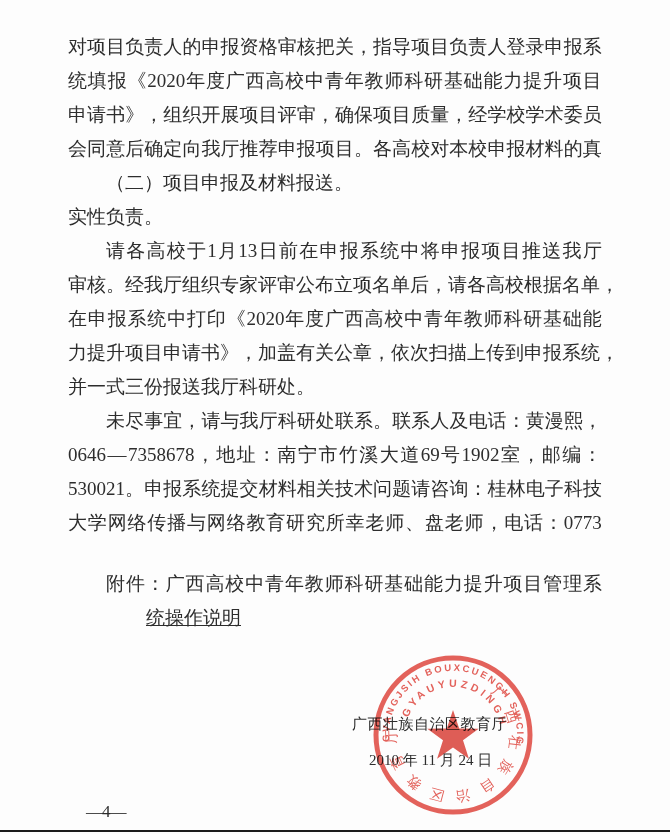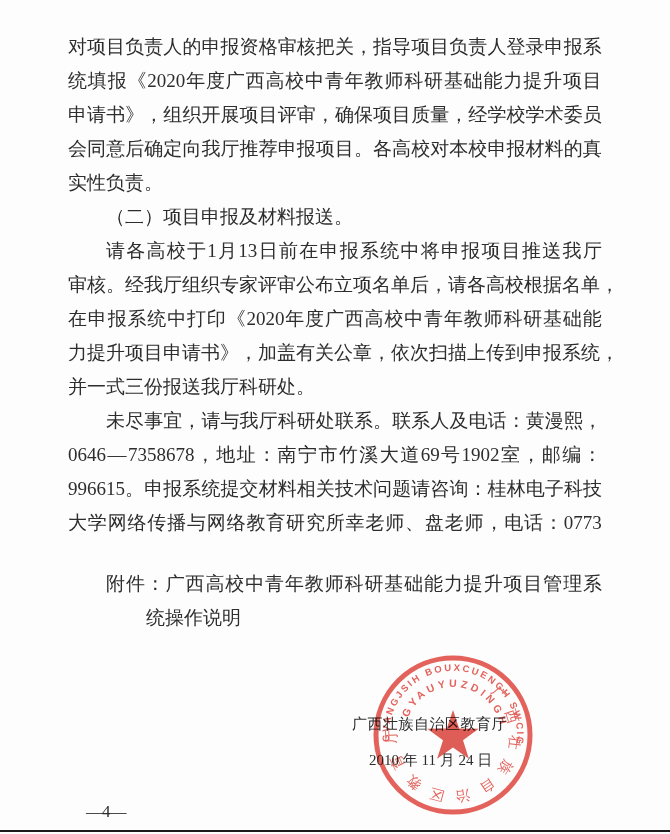--- a/index.html
+++ b/index.html
@@ -9,21 +9,21 @@
     font-family:"Liberation Serif","DejaVu Serif",serif;
   }
   .doc-body{
     position:absolute;left:68px;top:30px;width:534px;
     color:var(--text-color,#2d2d2d);font-size:19px;
   }
   .doc-line{height:34px;line-height:34px;white-space:nowrap;}
   .doc-line.just{display:flex;justify-content:space-between;align-items:baseline;white-space:normal;}
   .ind0{padding-left:0;}
   .ind1{padding-left:38px;}
-  .ind2{padding-left:78px;}
+  .ind2{padding-left:78px;text-decoration:underline;}
   .signature{
     position:absolute;left:352px;top:706px;
     color:var(--text-color,#2d2d2d);font-size:15px;
   }
   .sig-org{line-height:36px;letter-spacing:0.5px;white-space:nowrap;}
   .sig-date{line-height:36px;padding-left:17px;white-space:nowrap;}
   .seal{
     position:absolute;left:371px;top:653px;width:164px;height:164px;
     mix-blend-mode:multiply;opacity:0.82;pointer-events:none;
   }
@@ -163,22 +163,22 @@
         <span>对</span>
         <span>本</span>
         <span>校</span>
         <span>申</span>
         <span>报</span>
         <span>材</span>
         <span>料</span>
         <span>的</span>
         <span>真</span>
       </div>
+      <div class="doc-line ind1">（二）项目申报及材料报送。</div>
       <div class="doc-line ind0">实性负责。</div>
-      <div class="doc-line ind1">（二）项目申报及材料报送。</div>
       <div class="doc-line ind1 just">
         <span>请</span>
         <span>各</span>
         <span>高</span>
         <span>校</span>
         <span>于</span>
         <span>1</span>
         <span>月</span>
         <span>13</span>
         <span>日</span>
@@ -336,21 +336,21 @@
         <span>69</span>
         <span>号</span>
         <span>1902</span>
         <span>室</span>
         <span>，</span>
         <span>邮</span>
         <span>编</span>
         <span>：</span>
       </div>
       <div class="doc-line ind0 just">
-        <span>996615</span>
+        <span>530021</span>
         <span>。</span>
         <span>申</span>
         <span>报</span>
         <span>系</span>
         <span>统</span>
         <span>提</span>
         <span>交</span>
         <span>材</span>
         <span>料</span>
         <span>相</span>

